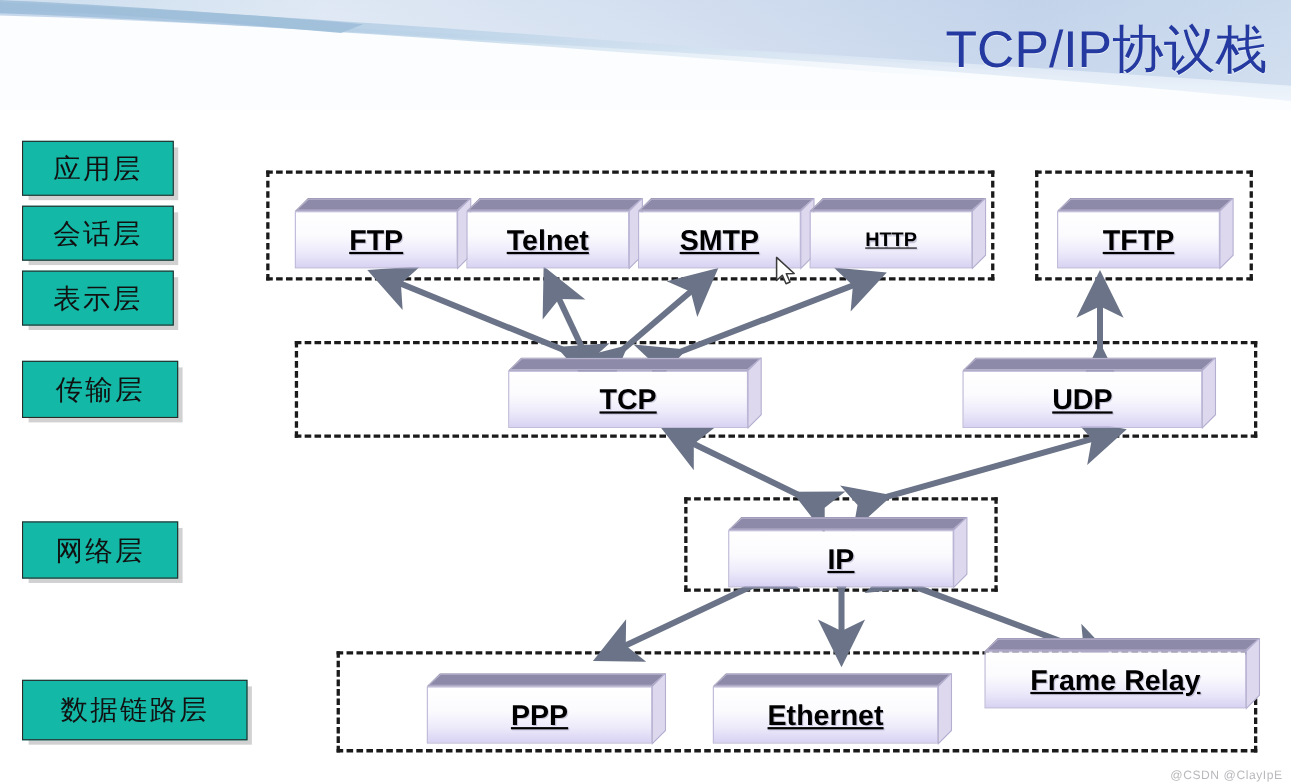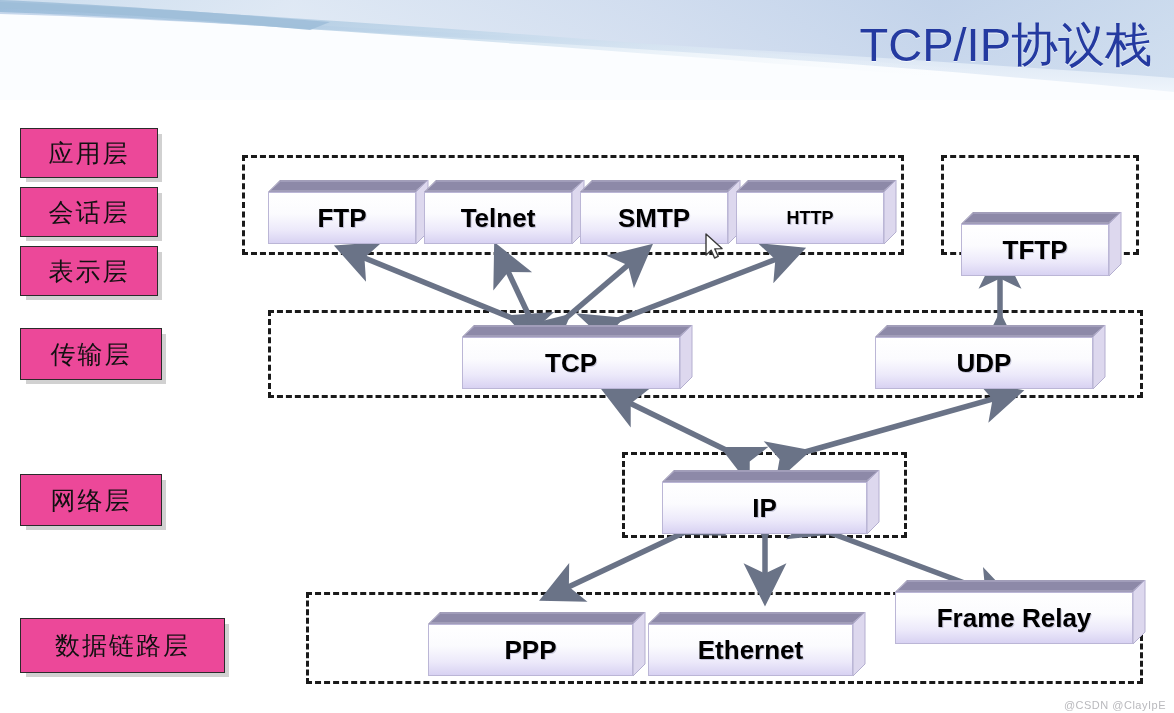--- a/index.html
+++ b/index.html
@@ -33,21 +33,21 @@
     color: #243aa0;
     letter-spacing: 0px;
     white-space: nowrap;
     font-family: "Liberation Sans", "DejaVu Sans", sans-serif;
     text-shadow: 0 1px 0 rgba(255,255,255,.6);
   }
 
   
   .layer-label {
     position: absolute;
-    background: #ec4899;
+    background: #14b8a6;
     border: 1.5px solid #2b2b2b;
     box-shadow: 5px 5px 0px -1px rgba(0,0,0,0.18);
     color: #111;
     font-size: 25px;
     display: flex;
     align-items: center;
     justify-content: center;
     font-family: "DejaVu Serif", "Liberation Serif", serif;
     letter-spacing: 2px;
     box-sizing: border-box;
@@ -72,20 +72,21 @@
     box-sizing: border-box;
     background: linear-gradient(to bottom, #ffffff 0%, #fbfbfe 42%, #ece9fa 74%, #d8d2f2 100%);
     border: 1px solid #bbb6d6;
     display: flex;
     align-items: center;
     justify-content: center;
     color: #000;
     font-weight: bold;
     font-family: "Liberation Sans", "DejaVu Sans", sans-serif;
     text-shadow: 1px 1px 0 rgba(120,120,160,.35);
+    text-decoration: underline;
   }
 
   
   #arrows {
     position: absolute; left: 0; top: 0;
     width: 1174px; height: 713px;
     pointer-events: none;
   }
 
   .watermark {
@@ -205,21 +206,21 @@
       <div class="proto" style="left: 736px; top: 180px; width: 160px; height: 64px;">
         <svg width="160" height="14" style="position: absolute; left: 0px; top: 0px;">
           <path d="M0,12 L12,0 L160,0 L148,12 Z" fill="#8d89a8"></path>
           <path d="M1.5,11 L12.5,1 L159,1 L147.5,11 Z" fill="none" stroke="#b6b2cb" stroke-width="1"></path>
         </svg>
         <svg width="14" height="66" style="position: absolute; left: 147px; top: 0px;">
           <path d="M1,12 L13,0 L13,52 L1,64 Z" fill="#ddd8ee" stroke="#b4afd0" stroke-width="1"></path>
         </svg>
         <div class="face" style="top: 12px; width: 148px; height: 52px; font-size: 18px;">HTTP</div>
       </div>
-      <div class="proto" style="left: 961px; top: 180px; width: 160px; height: 68px; margin-top: 32px;">
+      <div class="proto" style="left: 961px; top: 180px; width: 160px; height: 68px;">
         <svg width="160" height="14" style="position: absolute; left: 0px; top: 0px;">
           <path d="M0,12 L12,0 L160,0 L148,12 Z" fill="#8d89a8"></path>
           <path d="M1.5,11 L12.5,1 L159,1 L147.5,11 Z" fill="none" stroke="#b6b2cb" stroke-width="1"></path>
         </svg>
         <svg width="14" height="66" style="position: absolute; left: 147px; top: 0px;">
           <path d="M1,12 L13,0 L13,52 L1,64 Z" fill="#ddd8ee" stroke="#b4afd0" stroke-width="1"></path>
         </svg>
         <div class="face" style="top: 12px; width: 148px; height: 52px; font-size: 26px;">TFTP</div>
       </div>
       <div class="proto" style="left: 462px; top: 325px; width: 256px; height: 64px;">
@@ -245,21 +246,21 @@
       <div class="proto" style="left: 662px; top: 470px; width: 261px; height: 64px;">
         <svg width="217" height="14" style="position: absolute; left: 0px; top: 0px;">
           <path d="M0,12 L12,0 L217,0 L205,12 Z" fill="#8d89a8"></path>
           <path d="M1.5,11 L12.5,1 L216,1 L204.5,11 Z" fill="none" stroke="#b6b2cb" stroke-width="1"></path>
         </svg>
         <svg width="14" height="66" style="position: absolute; left: 204px; top: 0px;">
           <path d="M1,12 L13,0 L13,52 L1,64 Z" fill="#ddd8ee" stroke="#b4afd0" stroke-width="1"></path>
         </svg>
         <div class="face" style="top: 12px; width: 205px; height: 52px; font-size: 26px;">IP</div>
       </div>
-      <div class="proto" style="left: 428px; top: 612px; width: 217px; height: 64px; padding-left: 37px;">
+      <div class="proto" style="left: 388px; top: 612px; width: 217px; height: 64px; padding-left: 37px;">
         <svg width="217" height="14" style="position: absolute; left: 0px; top: 0px;">
           <path d="M0,12 L12,0 L217,0 L205,12 Z" fill="#8d89a8"></path>
           <path d="M1.5,11 L12.5,1 L216,1 L204.5,11 Z" fill="none" stroke="#b6b2cb" stroke-width="1"></path>
         </svg>
         <svg width="14" height="66" style="position: absolute; left: 204px; top: 0px;">
           <path d="M1,12 L13,0 L13,52 L1,64 Z" fill="#ddd8ee" stroke="#b4afd0" stroke-width="1"></path>
         </svg>
         <div class="face" style="top: 12px; width: 205px; height: 52px; font-size: 26px;">PPP</div>
       </div>
       <div class="proto" style="left: 648px; top: 612px; width: 217px; height: 64px;">

